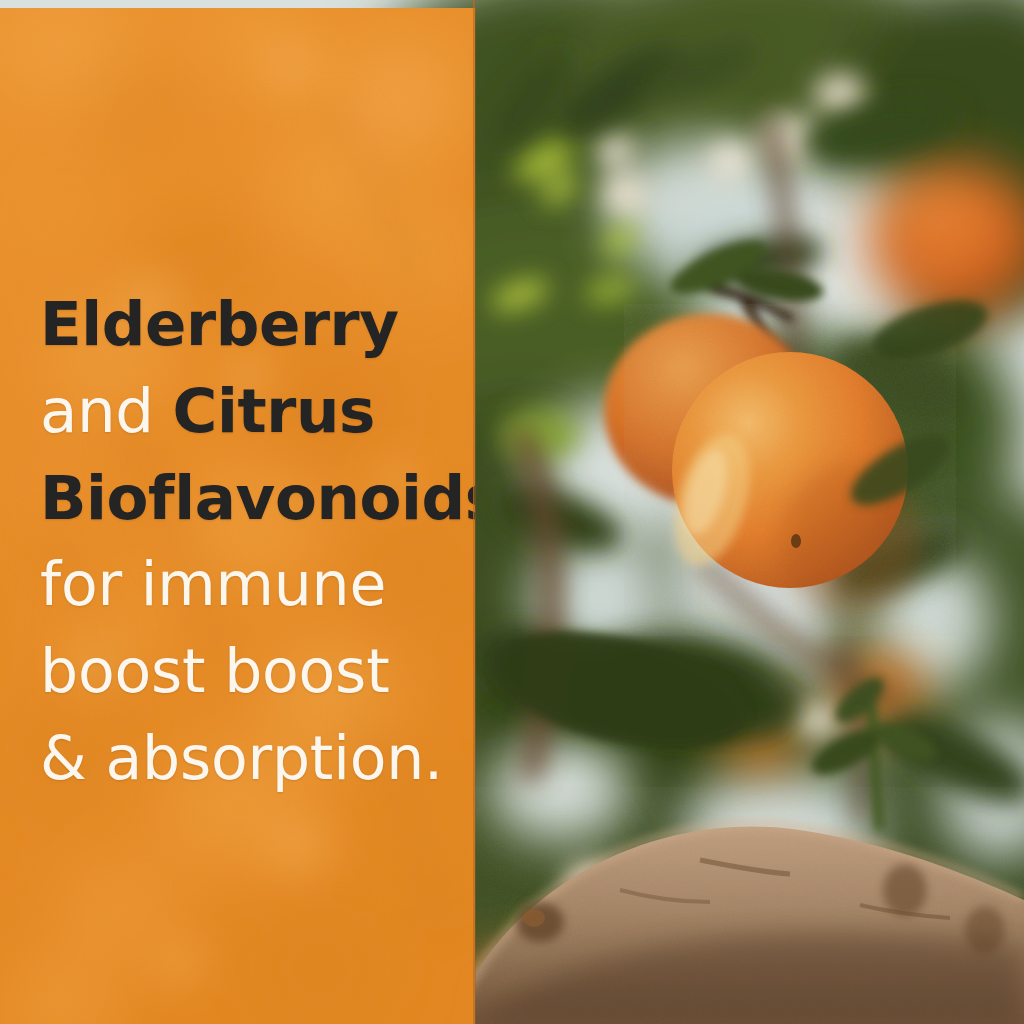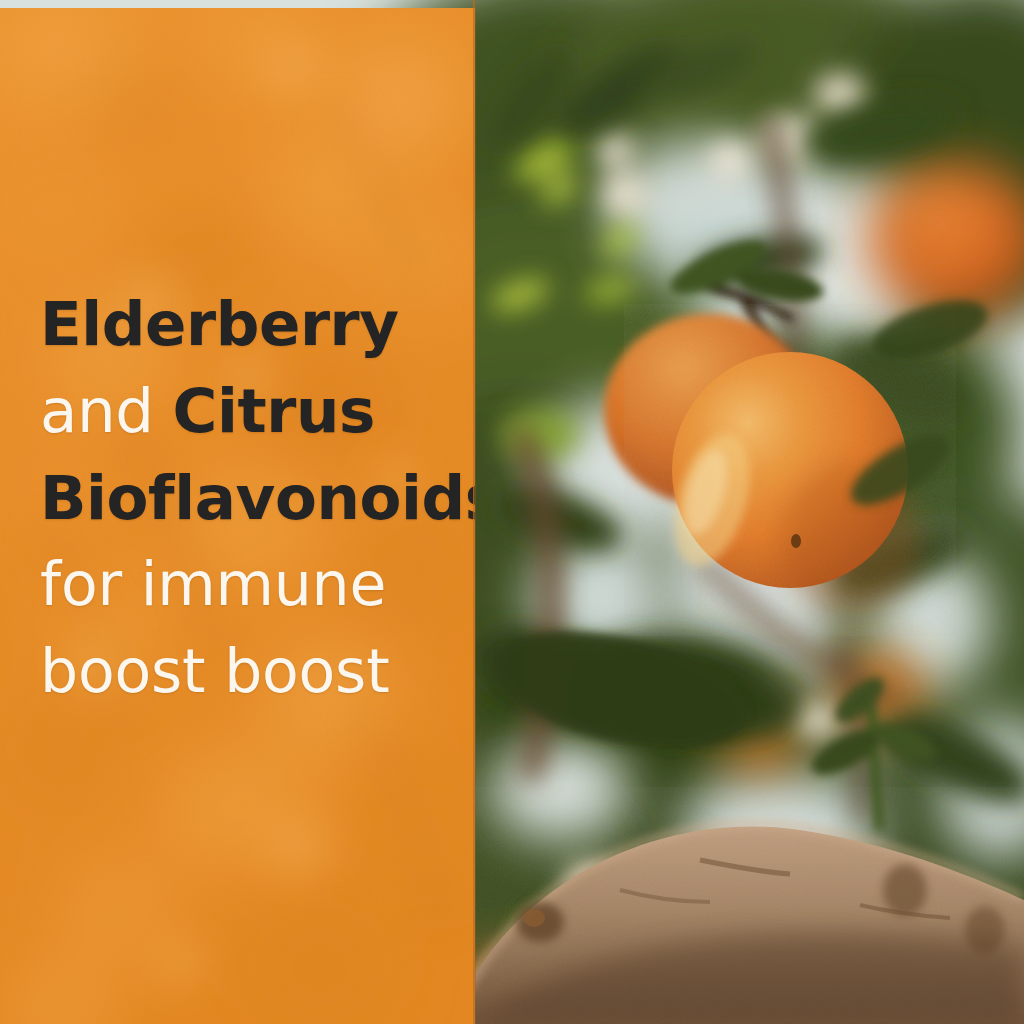--- a/index.html
+++ b/index.html
@@ -336,19 +336,20 @@
       <div class="line">
         <span class="lt">and </span><span class="hl">Citrus</span>
       </div>
 
       <div class="line">
         <span class="hl">Bioflavonoids</span>
       </div>
 
       <div class="body-line">for immune</div>
       <div class="body-line">boost boost</div>
+      <div class="body-line">&amp; absorption.</div>
 
     </div>
   </div>
 
   <div class="seam"></div>
 
 </div>
 
 </body></html>

